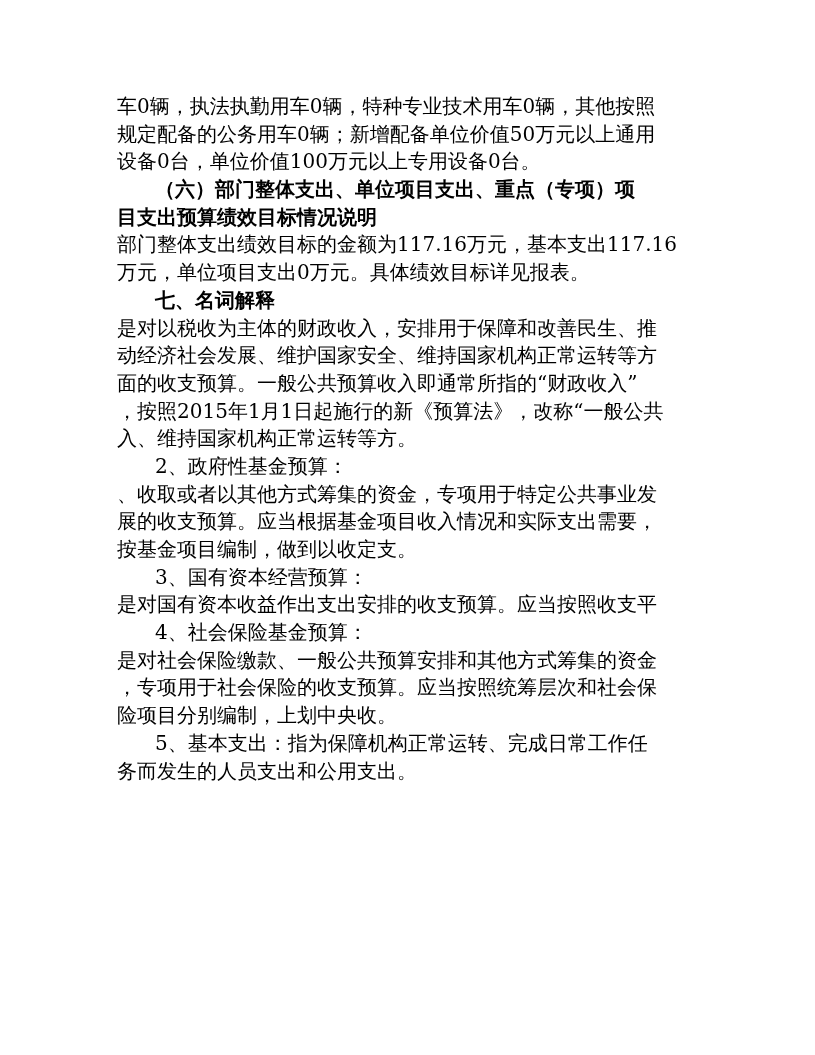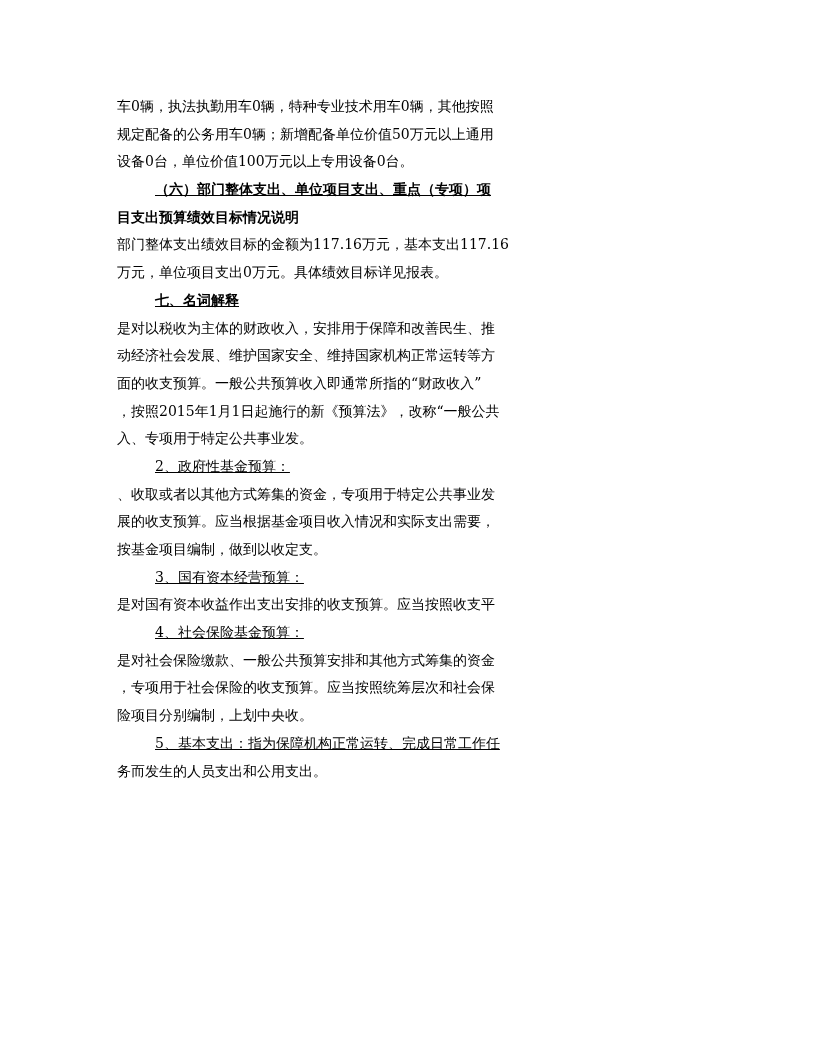--- a/index.html
+++ b/index.html
@@ -15,51 +15,50 @@
     position: relative;
     overflow: hidden;
   }
   .doc-page {
     position: absolute;
     left: 117px;
     top: 93px;
     width: 590px;
   }
   .line {
-    font-size: 14px;
+    font-size: 20px;
     line-height: 27.7px;
     height: 27.7px;
     white-space: nowrap;
     letter-spacing: 0;
   }
   .line.heading {
     font-weight: bold;
   }
   .line.indent {
     padding-left: 38px;
-    text-decoration: underline;
   }
 </style>
 </head>
 <body>
 
 <div class="doc-page">
   <div class="line">车0辆，执法执勤用车0辆，特种专业技术用车0辆，其他按照</div>
   <div class="line">规定配备的公务用车0辆；新增配备单位价值50万元以上通用</div>
   <div class="line">设备0台，单位价值100万元以上专用设备0台。</div>
   <div class="line heading indent">（六）部门整体支出、单位项目支出、重点（专项）项</div>
   <div class="line heading">目支出预算绩效目标情况说明</div>
   <div class="line">部门整体支出绩效目标的金额为117.16万元，基本支出117.16</div>
   <div class="line">万元，单位项目支出0万元。具体绩效目标详见报表。</div>
   <div class="line heading indent">七、名词解释</div>
   <div class="line">是对以税收为主体的财政收入，安排用于保障和改善民生、推</div>
   <div class="line">动经济社会发展、维护国家安全、维持国家机构正常运转等方</div>
   <div class="line">面的收支预算。一般公共预算收入即通常所指的“财政收入”</div>
   <div class="line">，按照2015年1月1日起施行的新《预算法》，改称“一般公共</div>
-  <div class="line">入、专项用于特定公共事业发。</div>
+  <div class="line">入、维持国家机构正常运转等方。</div>
   <div class="line indent">2、政府性基金预算：</div>
   <div class="line">、收取或者以其他方式筹集的资金，专项用于特定公共事业发</div>
   <div class="line">展的收支预算。应当根据基金项目收入情况和实际支出需要，</div>
   <div class="line">按基金项目编制，做到以收定支。</div>
   <div class="line indent">3、国有资本经营预算：</div>
   <div class="line">是对国有资本收益作出支出安排的收支预算。应当按照收支平</div>
   <div class="line indent">4、社会保险基金预算：</div>
   <div class="line">是对社会保险缴款、一般公共预算安排和其他方式筹集的资金</div>
   <div class="line">，专项用于社会保险的收支预算。应当按照统筹层次和社会保</div>
   <div class="line">险项目分别编制，上划中央收。</div>

